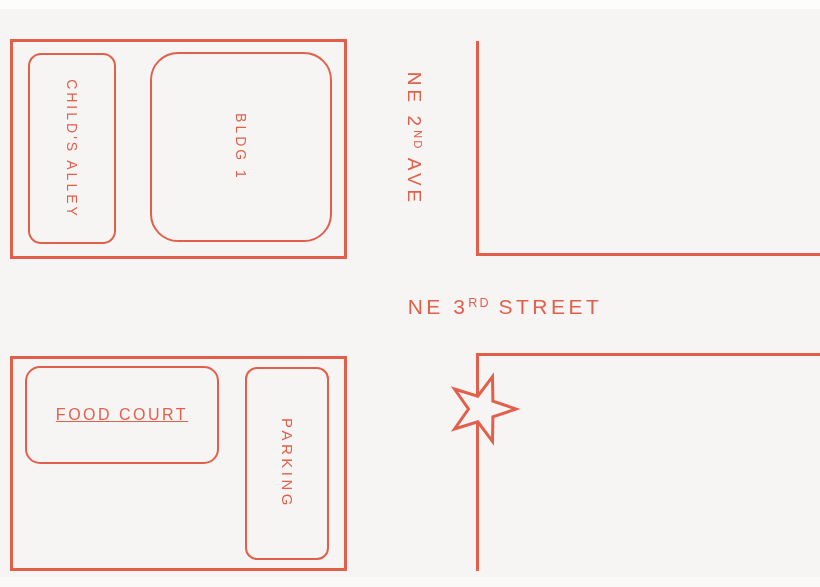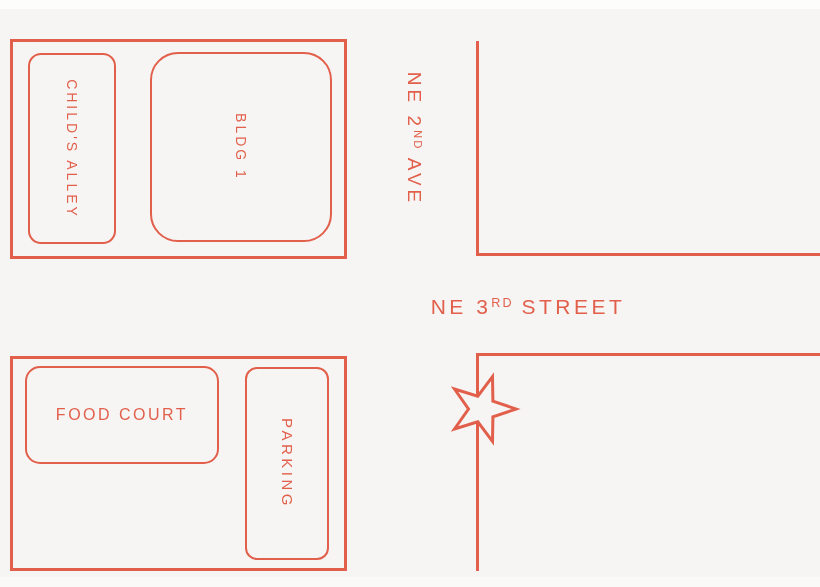--- a/index.html
+++ b/index.html
@@ -34,21 +34,21 @@
 
   .rrect {
     position: absolute;
     border: 2.5px solid var(--accent);
     display: flex;
     align-items: center;
     justify-content: center;
   }
   .rrect.childs  { left: 15px;  top: 11px; width: 84px;  height: 187px; border-radius: 13px; }
   .rrect.bldg    { left: 137px; top: 10px; width: 178px; height: 186px; border-radius: 28px; }
-  .rrect.food    { left: 12px;  top: 7px;  width: 190px; height: 94px;  border-radius: 15px; }
+  .rrect.food    { left: 12px;  top: 7px;  width: 190px; height: 94px;  border-radius: 15px; text-decoration: underline; }
   .rrect.parking { left: 232px; top: 8px;  width: 80px;  height: 189px; border-radius: 12px; }
 
   
   .vtext {
     transform: rotate(90deg);
     white-space: nowrap;
     font-size: 14px;
     letter-spacing: 3px;
     color: var(--accent);
   }
@@ -83,21 +83,20 @@
     left: 414px; top: 139px;
     transform: translate(-50%, -50%) rotate(90deg);
     font-size: 19px;
     letter-spacing: 4px;
   }
   .street-label.third {
     left: 505px; top: 307px;
     transform: translate(-50%, -50%);
     font-size: 21px;
     letter-spacing: 3.5px;
-    margin-left: 23px;
   }
   .ord {
     font-size: 0.6em;
     vertical-align: 0.52em;
     letter-spacing: 2px;
   }
   .rest { margin-left: 0.38em; }
 
   
   .star {

